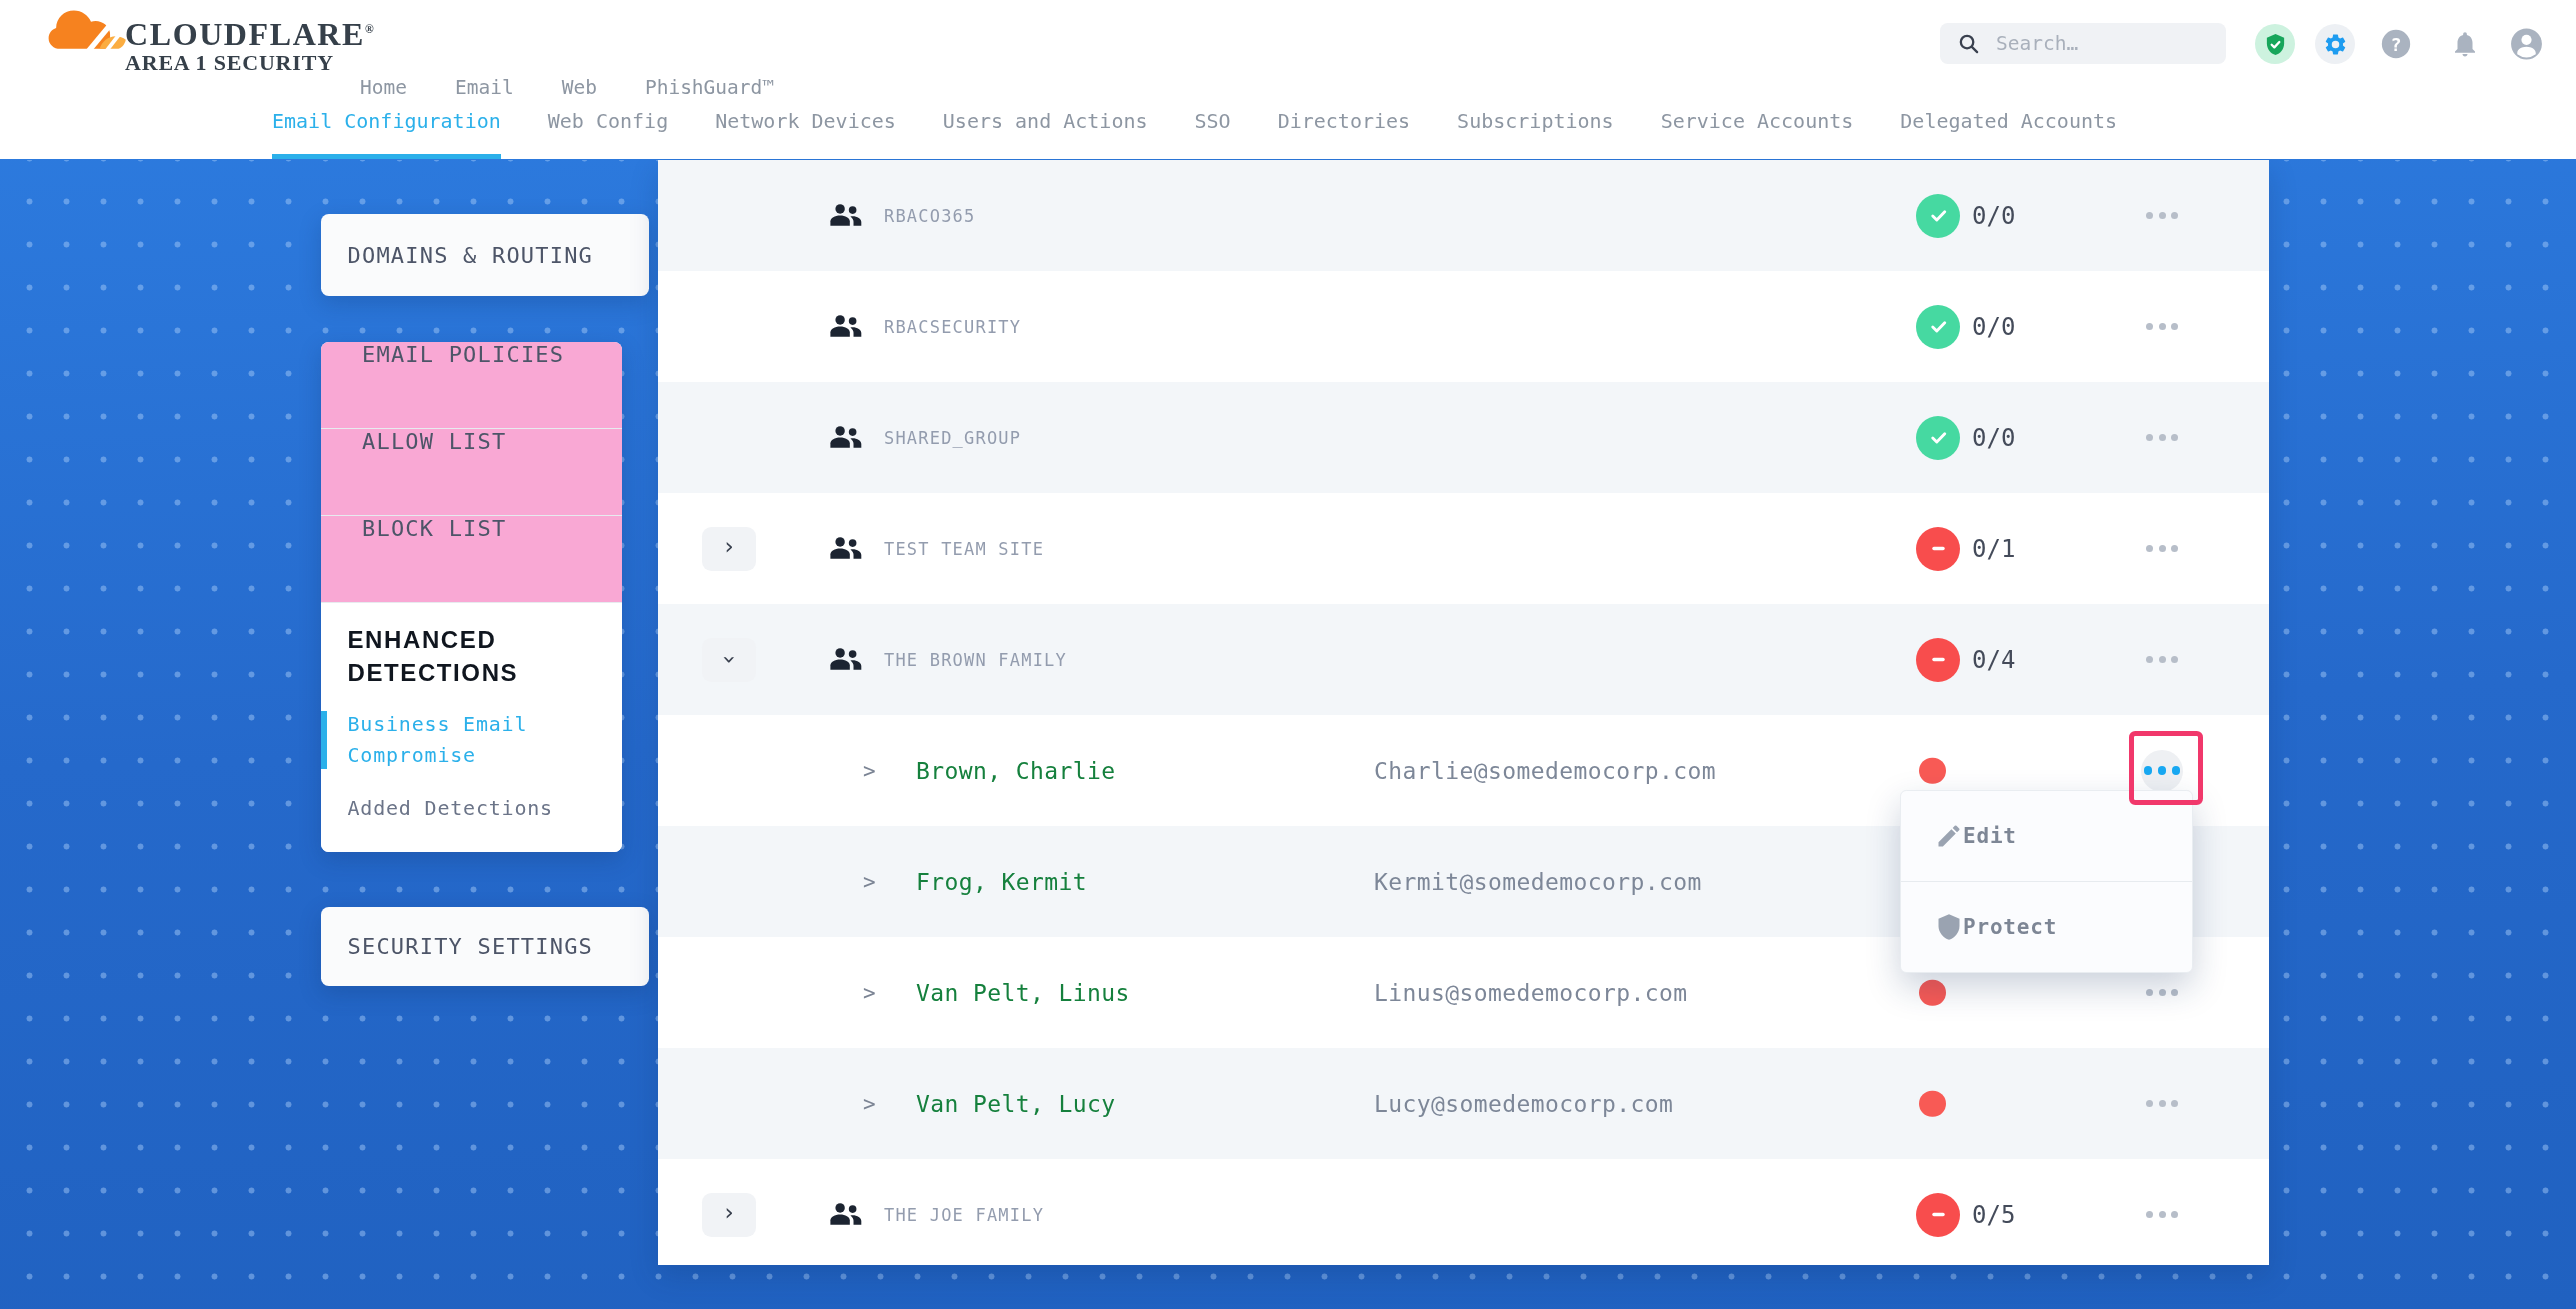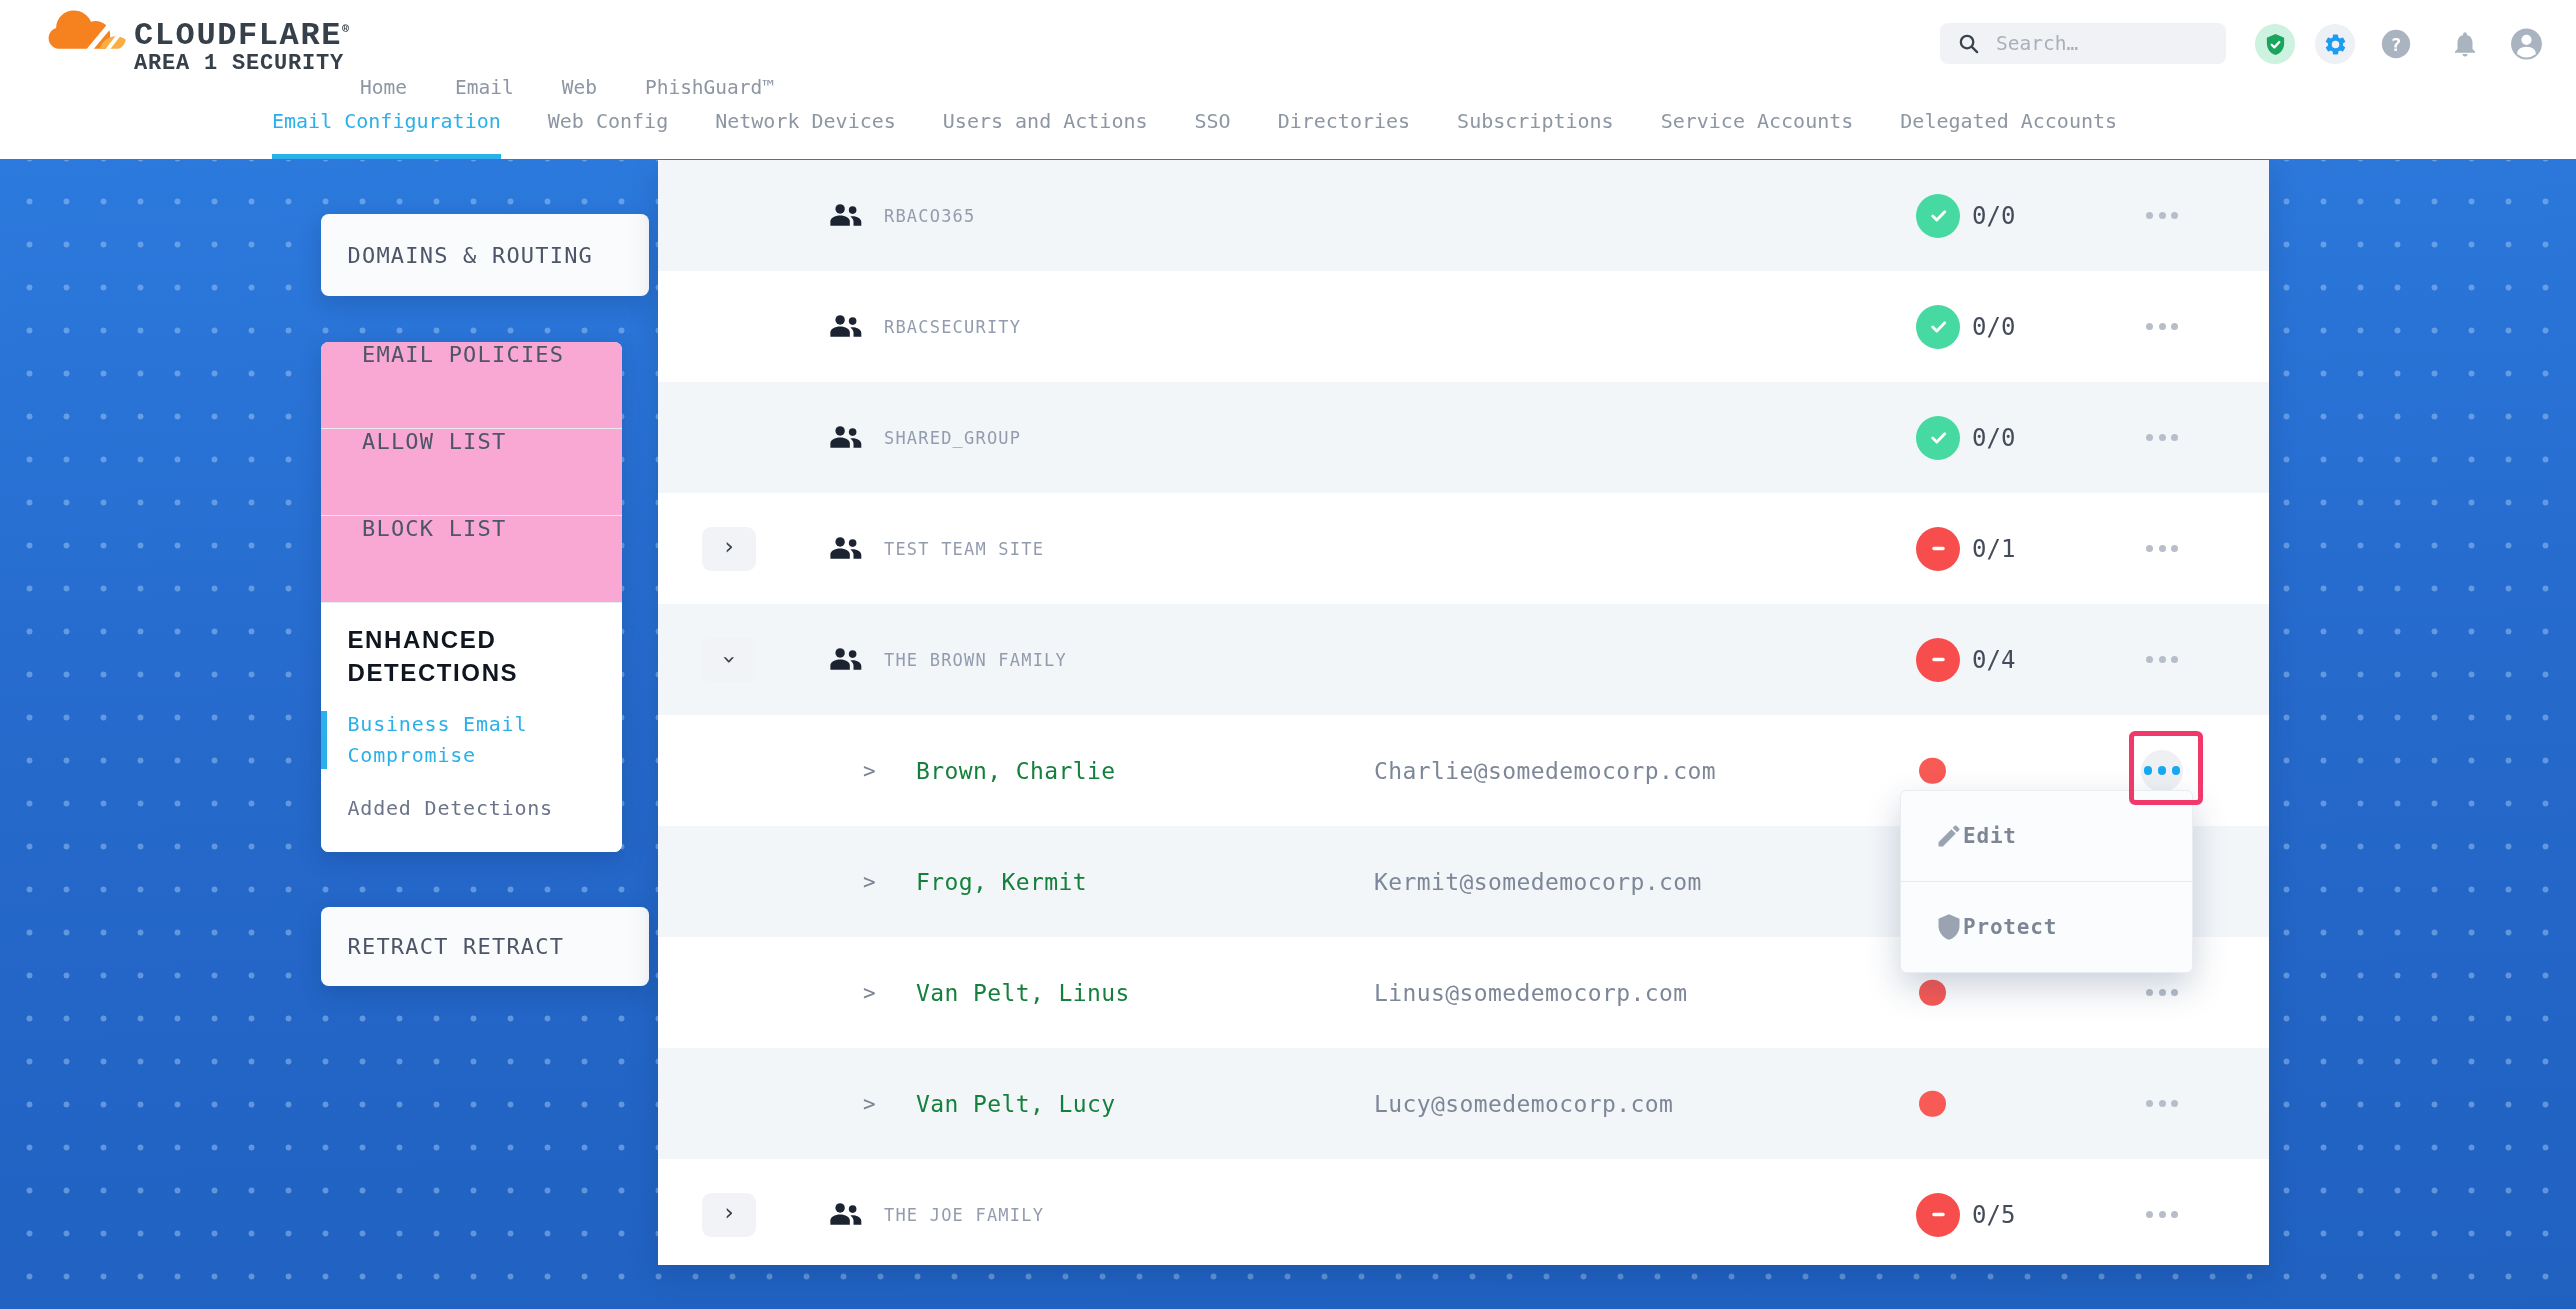--- a/index.html
+++ b/index.html
@@ -6,21 +6,21 @@
   .stage{position:relative;width:2576px;height:1309px;overflow:hidden;
     font-family:"DejaVu Sans Mono","Liberation Mono",monospace;
     background:linear-gradient(178deg,#2e7ee2 0%,#2569cb 55%,#2061c0 100%);}
   .stage::before{content:"";position:absolute;left:0;top:160px;right:0;bottom:0;
     background-image:radial-gradient(circle,rgba(173,208,250,.45) 2.7px,transparent 3.3px);
     background-size:37px 43px;background-position:11px 20px;pointer-events:none;}
 
   
   .topbar{position:absolute;left:0;top:0;width:100%;height:87px;background:#ffffff;z-index:30;}
   .logo{position:absolute;left:44px;top:7px;width:92px;height:50px;}
-  .brandtext{position:absolute;left:134px;top:12.5px;color:#36404a;font-family:Liberation Mono, monospace;}
+  .brandtext{position:absolute;left:125px;top:12.5px;color:#36404a;font-family:Liberation Serif, serif;}
   .brandname{font-size:32px;font-weight:bold;letter-spacing:1.6px;line-height:33px;}
   .brandname sup{font-size:11.7px;}
   .brandtag{font-size:22px;font-weight:bold;letter-spacing:0.8px;line-height:26.5px;}
   .topnav{position:absolute;left:360px;top:0;height:87px;display:flex;align-items:center;gap:48px;margin-top:44px;}
   .topnav a{font-size:19.5px;color:#8d96a2;text-decoration:none;cursor:pointer;}
   .search{position:absolute;left:1940px;top:23px;width:286px;height:41px;background:#f0f2f5;border-radius:7.8px;
     display:flex;align-items:center;padding:0 6.2px 0 17px;box-sizing:border-box;}
   .search svg{flex:0 0 auto;margin-right:14px;}
   .search input{border:none;outline:none;background:transparent;font-family:inherit;font-size:19.5px;color:#4a515f;width:100%;}
   .search input::placeholder{color:#a9b0bb;}
@@ -188,21 +188,21 @@
               <div>ENHANCED</div>
               <div>DETECTIONS</div>
             </div>
           <div id="enhLinks">
               <div class="enh-link active">Business Email Compromise</div>
               <div class="enh-link plain">Added Detections</div>
             </div>
         </div>
       </div>
       <div class="card card-flat card-retract">
-        <span>RETRACT RETRACT</span>
+        <span>SECURITY SETTINGS</span>
       </div>
     </aside>
 
     <main class="panel" id="rowsHost">
         <div class="row alt">
           <span class="gicon"><svg width="36" height="26.5" viewBox="0 0 24 18">
               <g fill="#1c2431">
                 <circle cx="8" cy="4.2" r="3.2"></circle>
                 <circle cx="16.5" cy="5" r="2.6"></circle>
                 <path d="M8 8.6c-3.6 0-6.6 1.8-6.6 4v3h13.2v-3c0-2.2-3-4-6.6-4z"></path>

